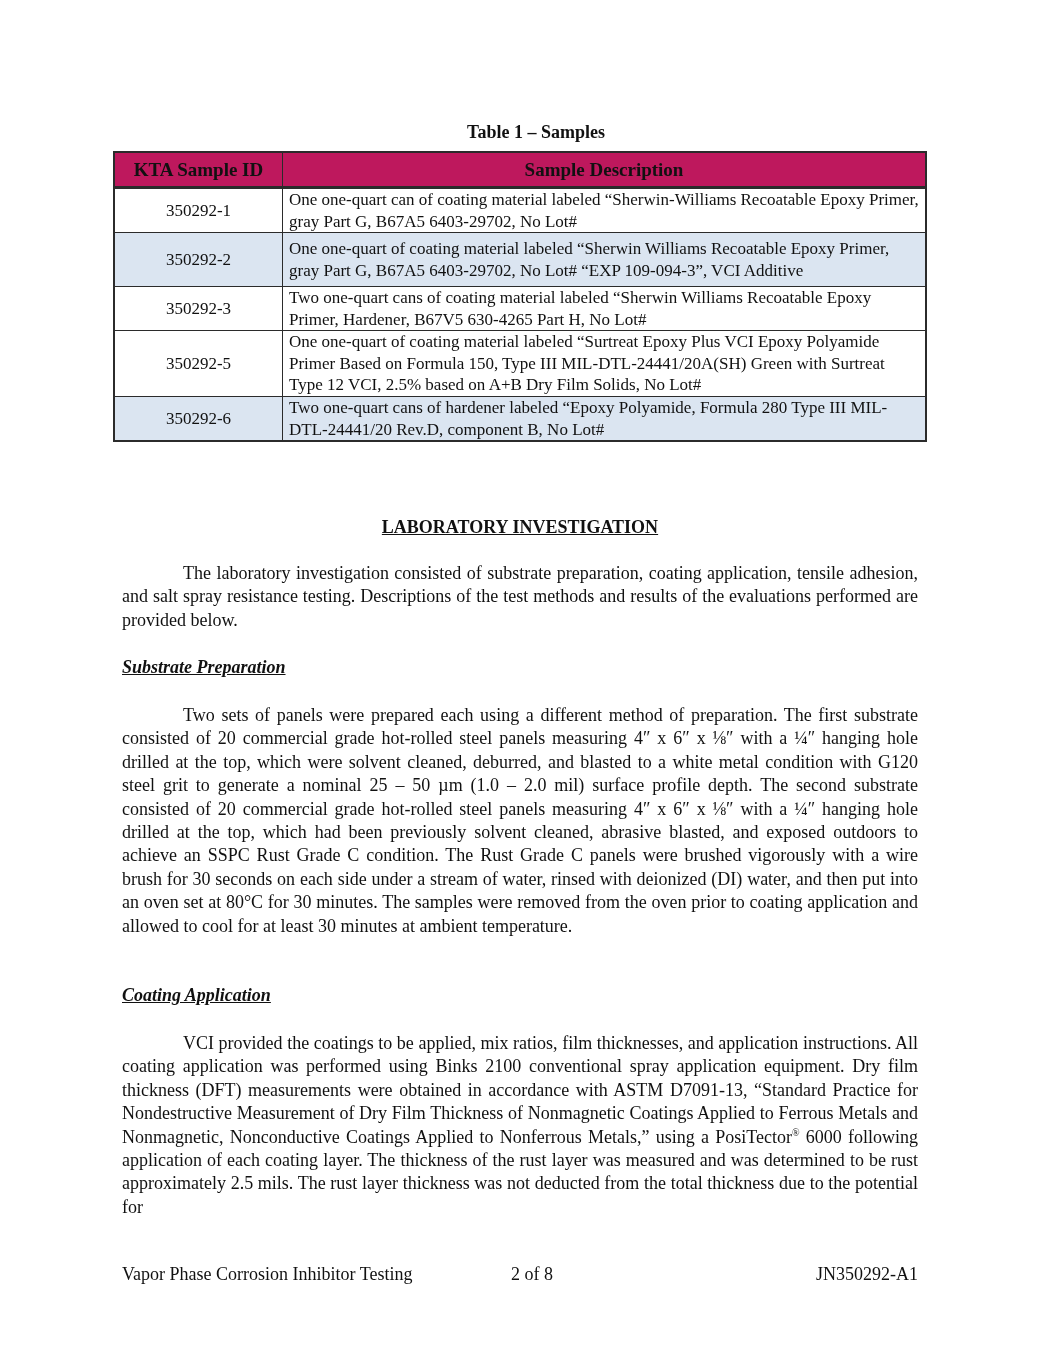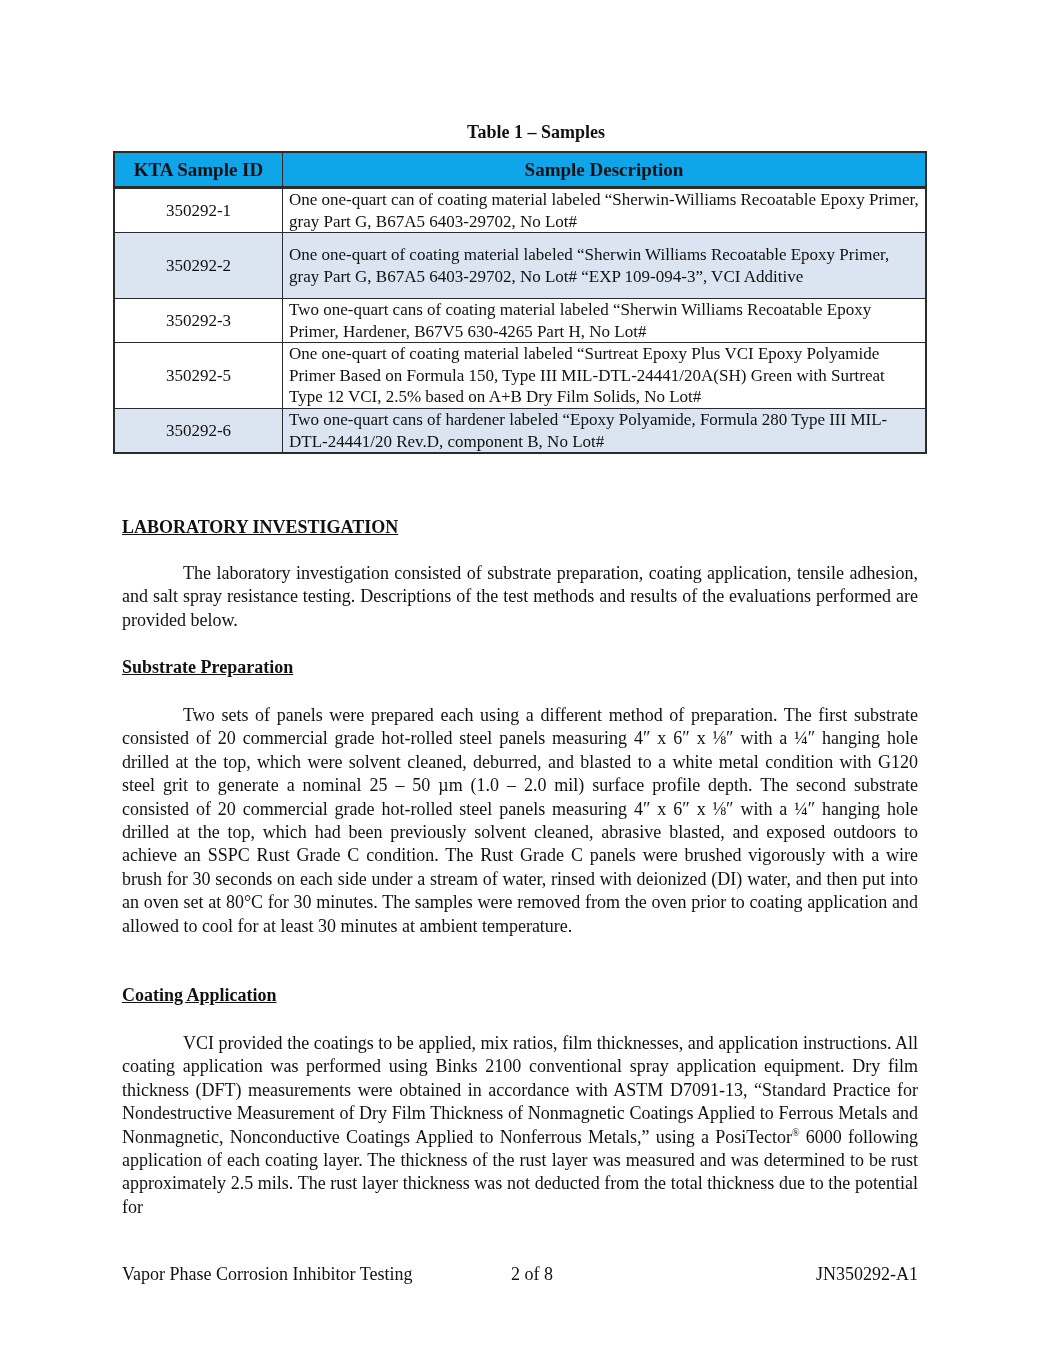--- a/index.html
+++ b/index.html
@@ -3,32 +3,32 @@
 <meta charset="utf-8">
 <style>
   html, body { margin: 0; padding: 0; background: #ffffff; }
   body { width: 1040px; height: 1345px; position: relative; overflow: hidden;
          font-family: "Liberation Serif", "DejaVu Serif", serif; color: #111; }
   .page { position: absolute; left: 122px; top: 0; width: 796px; }
   .table-title { position: absolute; top: 122px; left: 16px; width: 796px; text-align: center;
                  font-weight: bold; font-size: 18px; }
   table.samples { position: absolute; top: 151px; left: -9px; width: 814px; border-collapse: collapse;
                   font-size: 17px; line-height: 21.5px; }
-  table.samples th { background: #0ea5e9; font-weight: bold; font-size: 19px; height: 33px;
+  table.samples th { background: #be185d; font-weight: bold; font-size: 19px; height: 33px;
                      border: 1px solid #2b2b2b; border-bottom: 3px solid #2b2b2b; padding: 0 4px; }
   table.samples td { border: 1px solid #2b2b2b; padding: 0 6px; vertical-align: middle; }
   table.samples td.id { text-align: center; width: 155px; }
   table.samples tr.alt td { background: #dbe5f1; }
   table.samples { border: 2px solid #2b2b2b; }
-  .h-center { position: absolute; top: 517px; left: 0; width: 796px; 
+  .h-center { position: absolute; top: 517px; left: 0; width: 796px; text-align: center;
               font-weight: bold; font-size: 18px; text-decoration: underline; }
   .para { position: absolute; left: 0; width: 796px; font-size: 18px; line-height: 23.4px;
           text-align: justify; }
   .para .indent { display: inline-block; width: 61px; }
-  .sub-h { position: absolute; left: 0; font-weight: bold; font-size: 18px; text-decoration: underline; }
+  .sub-h { position: absolute; left: 0; font-weight: bold; font-size: 18px; text-decoration: underline; font-style: italic; }
   .footer { position: absolute; left: 0; width: 796px; font-size: 18px; line-height: 23px; }
   .footer .row { display: flex; justify-content: space-between; }
   .footer .c { position: absolute; left: 12px; width: 796px; text-align: center; top: 0; }
   sup { font-size: 10px; line-height: 0; }
 </style>
 </head>
 <body>
 
 <div class="page">
 
@@ -39,21 +39,21 @@
       <tr>
         <th>KTA Sample ID</th>
         <th>Sample Description</th>
       </tr>
     </thead>
     <tbody>
       <tr style="height:45px">
         <td class="id">350292-1</td>
         <td>One one-quart can of coating material labeled “Sherwin-Williams Recoatable Epoxy Primer, gray Part G, B67A5 6403-29702, No Lot#</td>
       </tr>
-      <tr class="alt" style="height:66px">
+      <tr class="alt" style="height:54px">
         <td class="id">350292-2</td>
         <td>One one-quart of coating material labeled “Sherwin Williams Recoatable Epoxy Primer, gray Part G, B67A5 6403-29702, No Lot# “EXP 109-094-3”, VCI Additive</td>
       </tr>
       <tr style="height:44px">
         <td class="id">350292-3</td>
         <td>Two one-quart cans of coating material labeled “Sherwin Williams Recoatable Epoxy Primer, Hardener, B67V5 630-4265 Part H, No Lot#</td>
       </tr>
       <tr style="height:66px">
         <td class="id">350292-5</td>
         <td>One one-quart of coating material labeled “Surtreat Epoxy Plus VCI Epoxy Polyamide Primer Based on Formula 150, Type III MIL-DTL-24441/20A(SH) Green with Surtreat Type 12 VCI, 2.5% based on A+B Dry Film Solids, No Lot#</td>

